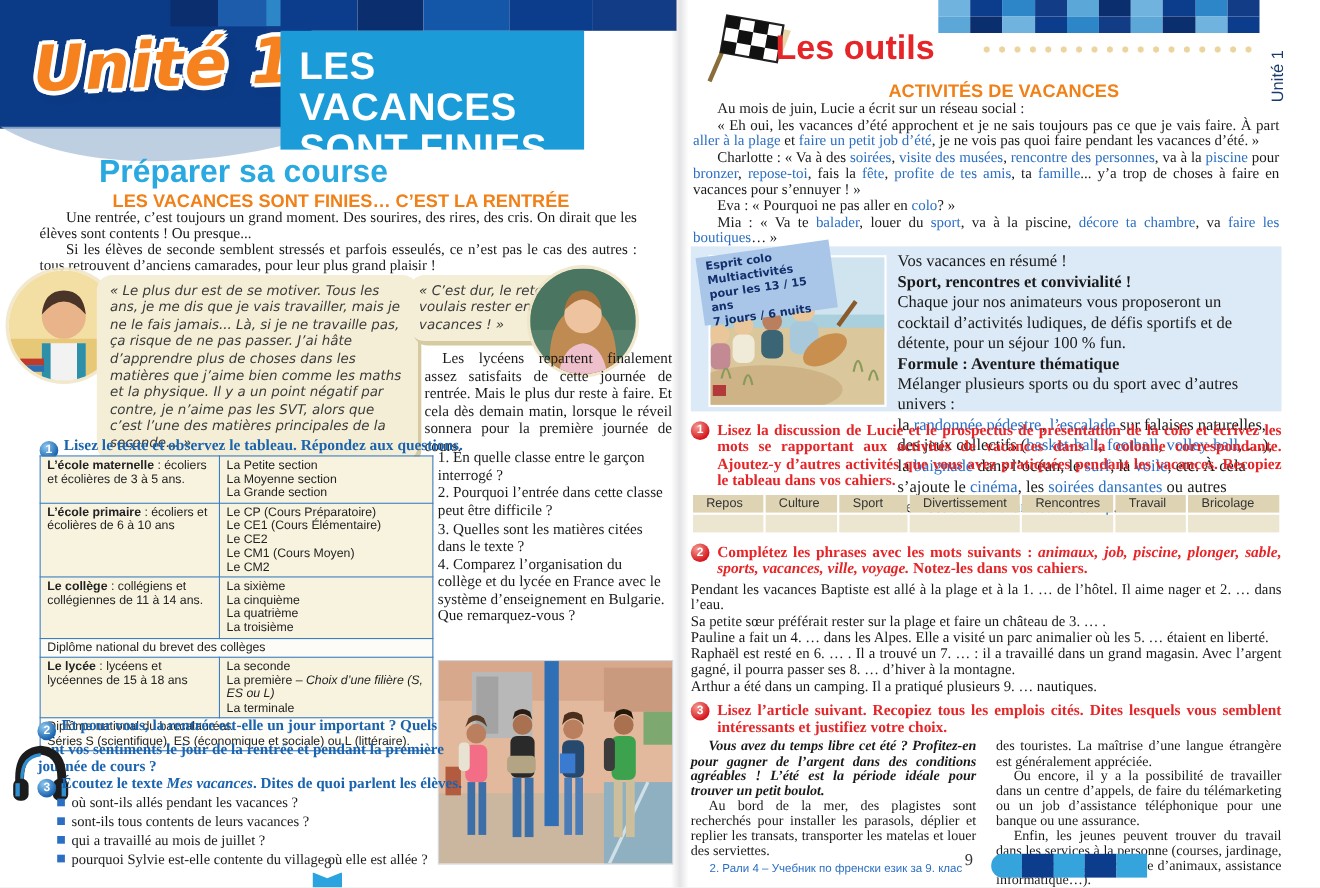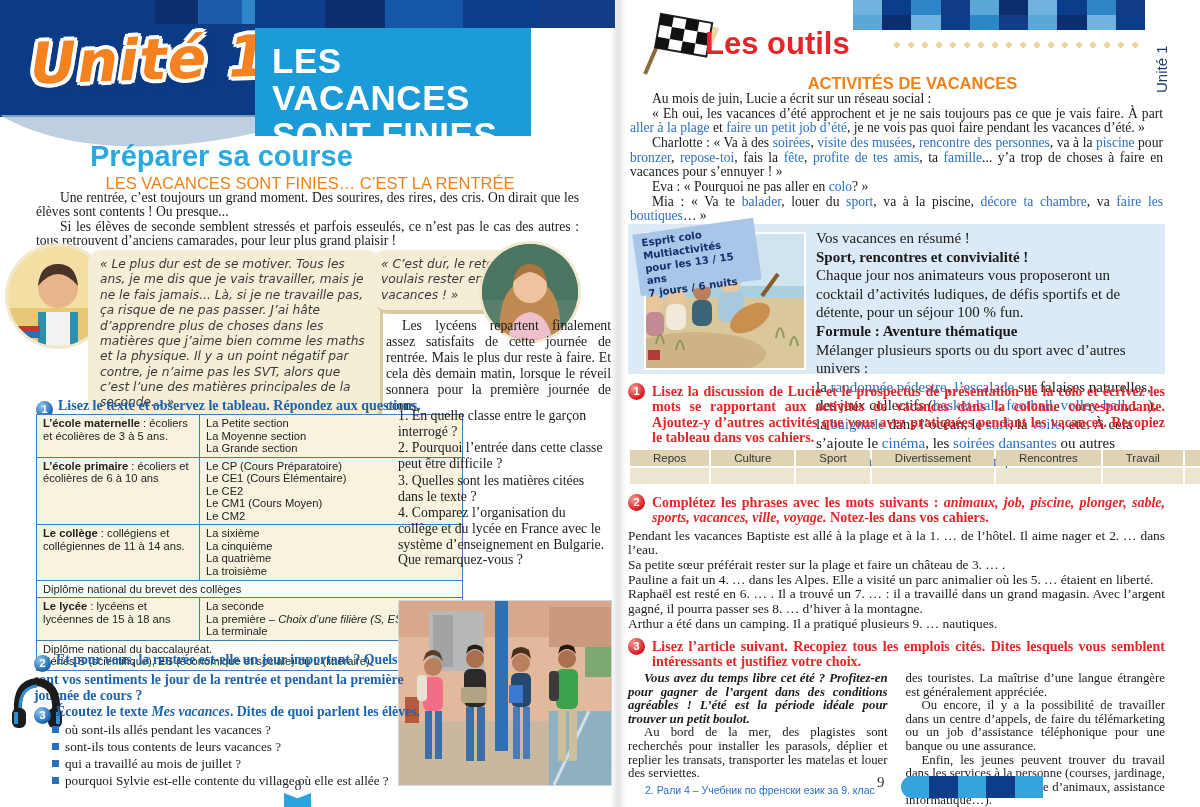--- a/index.html
+++ b/index.html
@@ -30,21 +30,21 @@
   #lp-strip .s2{width:60px;background:#0a2e6e;}
   #lp-strip .s3{width:78px;background:#1457a8;}
   #lp-strip .s4{width:76px;background:#0c3c8c;}
   #lp-strip .s5{width:76px;background:#123c85;}
   #lp-title{left:255px;top:28px;width:276px;height:108px;background:#1b9cd8;
     font-family:"Liberation Sans",sans-serif;font-weight:800;color:#fff;
     font-size:35px;line-height:1.06;padding:14px 0 0 17px;box-sizing:border-box;letter-spacing:.5px;}
   #lp-section-title{left:90px;top:140px;width:500px;text-align:left;
     font-family:"Liberation Sans",sans-serif;font-weight:800;font-size:29px;color:#2aa9e0;}
   #lp-orange-h{left:30px;top:174px;width:560px;text-align:center;
-    font-family:"Liberation Sans",sans-serif;font-weight:400;font-size:16.5px;color:#f08119;}
+    font-family:"Liberation Sans",sans-serif;font-weight:700;font-size:16.5px;color:#f08119;}
   #lp-intro{left:36px;top:191px;width:543px;font-size:13.6px;line-height:1.06;}
   #lp-intro p{margin:0;text-indent:24px;}
   
   .photo-circle{border-radius:50%;overflow:hidden;box-shadow:0 0 0 3px rgba(240,230,200,.9);}
   #boy-photo{left:8px;top:246px;width:100px;height:100px;}
   #girl-photo{left:482px;top:244px;width:96px;height:96px;}
   .bubble{background:#f4eed6;border-radius:14px;box-shadow:3px 4px 0 #d6caa0;
     font-family:"DejaVu Sans",sans-serif;font-style:italic;color:#3a3a3a;}
   #bubble1{left:88px;top:250px;width:270px;padding:7px 10px 8px 12px;font-size:12.2px;line-height:1.26;}
   #bubble2{left:372px;top:250px;width:152px;padding:7px 9px;font-size:12.2px;line-height:1.26;}
@@ -54,21 +54,21 @@
   .ex-head{font-family:"Liberation Serif",serif;font-weight:bold;}
   .ex-blue{color:#1a63ae;}
   .ex-red{color:#e52528;}
   .badge{display:inline-block;width:17px;height:17px;border-radius:50%;color:#fff;text-align:center;
     font-family:"Liberation Sans",sans-serif;font-weight:bold;font-size:11px;line-height:17px;
     vertical-align:-3px;margin-right:5px;}
   .badge-blue{background:radial-gradient(circle at 35% 30%,#8ec9f0,#1a63ae 70%);}
   .badge-red{background:radial-gradient(circle at 35% 30%,#f59a93,#d6181e 70%);}
   #lp-ex1{left:36px;top:398px;width:560px;font-size:14px;}
   
-  #school-table{left:36px;top:414px;width:427px;border-collapse:collapse;
+  #school-table{left:36px;top:414px;width:358px;border-collapse:collapse;
     font-family:"Liberation Sans",sans-serif;font-size:11.2px;line-height:1.12;color:#222;padding-left:48px;}
   #school-table td{border:1.6px solid #3c7ebf;padding:2px 6px;vertical-align:top;}
   #school-table td.beige{background:#f8f3df;}
   #school-table td.full{background:#fdfcf6;}
   #school-table .cell-b{font-weight:bold;}
   #questions{left:398px;top:408px;width:207px;font-size:13.8px;line-height:1.14;}
   #questions div{margin-bottom:1px;}
   #students-photo{left:398px;top:600px;width:212px;height:184px;border:1px solid #cfd8e2;}
   #lp-ex2{left:34px;top:652px;width:372px;font-size:13.8px;line-height:1.13;}
   #headphones{left:8px;top:672px;width:58px;height:62px;}
@@ -111,21 +111,21 @@
     transform:rotate(-8deg);padding:4px 8px;box-sizing:border-box;
     font-family:"DejaVu Sans",sans-serif;font-size:10.2px;line-height:1.25;color:#13306b;font-weight:bold;}
   #colo-text{position:absolute;left:188px;top:5px;width:342px;font-size:15px;line-height:1.24;}
   #colo-text p{margin:0;}
   
   #rp-stack{left:3px;top:380px;width:537px;}
   #rp-stack .exh{font-size:14px;line-height:1.09;text-align:justify;margin:0 0 3px 0;}
   #rp-stack .exh .txt{display:block;margin-left:24px;margin-top:-16px;}
   #cat-table{width:100%;border-collapse:separate;border-spacing:2px;margin:3px 0 5px 0;
     font-family:"Liberation Sans",sans-serif;font-size:11.5px;color:#333;}
-  #cat-table td{background:#ded4b4;padding:2px 23px;}
+  #cat-table td{background:#ded4b4;padding:2px 12px;}
   #cat-table tr.empty td{background:#ece5cf;height:12px;}
   #ex2-sent{font-size:13.4px;line-height:1.1;margin:0 0 3px 0;}
   #ex2-sent p{margin:0;}
   #article{display:flex;gap:18px;margin-top:3px;font-size:12.8px;line-height:1.06;}
   #article .col{width:50%;}
   #article p{margin:0;text-indent:16px;}
   #article p.noindent{text-indent:0;}
   #article p.lead{font-weight:bold;font-style:italic;}
   
   #rp-footer-text{left:20px;top:784px;font-family:"Liberation Sans",sans-serif;font-size:10.5px;color:#2b6fc2;}
@@ -445,21 +445,21 @@
             <col style="width:17%">
           </colgroup>
         <tbody>
             <tr>
           <td>Repos</td>
           <td>Culture</td>
           <td>Sport</td>
           <td>Divertissement</td>
           <td>Rencontres</td>
           <td>Travail</td>
-          <td>Recopiez</td>
+          <td>Bricolage</td>
         </tr>
         <tr class="empty">
               <td></td>
               <td></td>
               <td></td>
               <td></td>
               <td></td>
               <td></td>
               <td></td>
             </tr>

